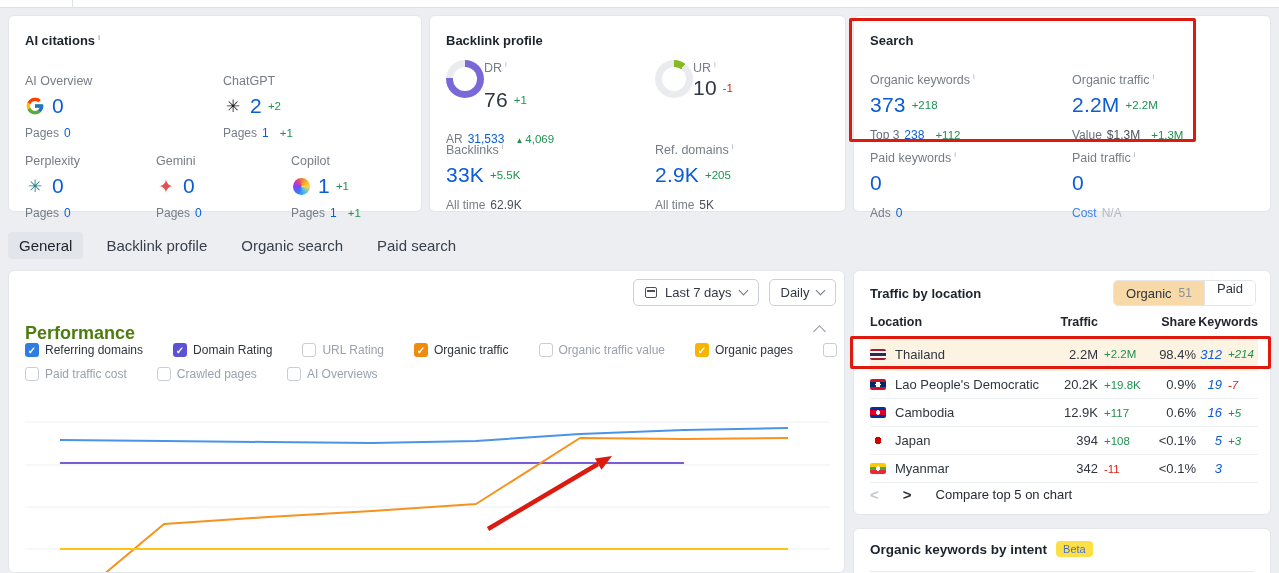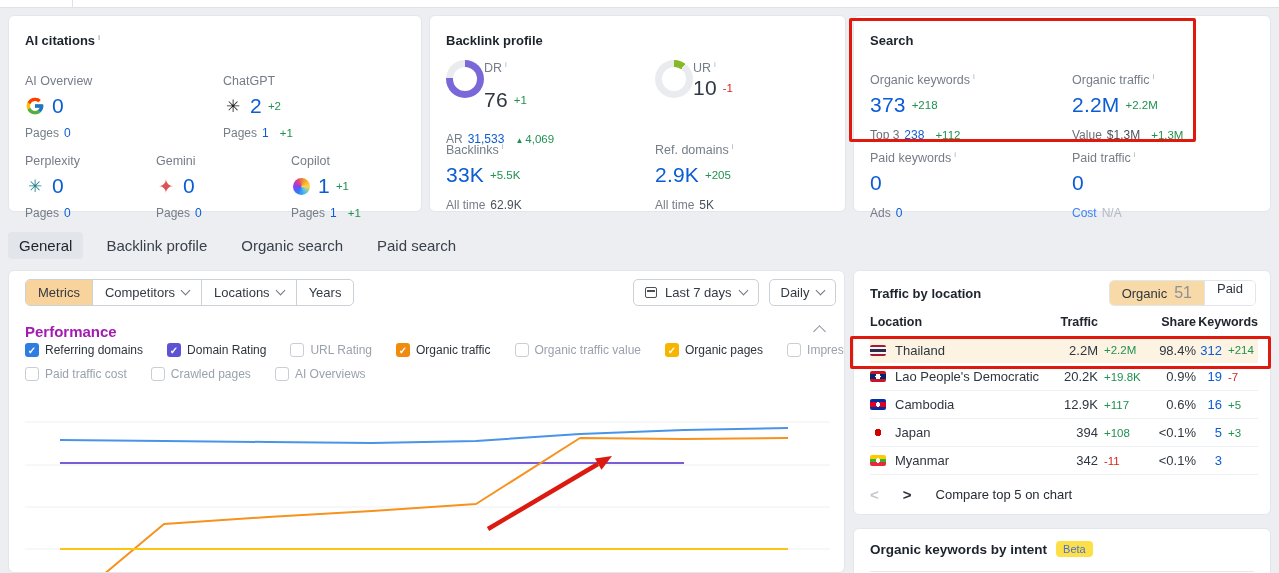--- a/index.html
+++ b/index.html
@@ -53,53 +53,53 @@
   .seg-btn { padding:0 12px; font-size:13px; color:#333a43; display:flex; align-items:center; gap:7px; border-left:1px solid #ccd1d8; cursor:pointer; white-space:nowrap; }
   .seg-btn:first-child { border-left:none; }
   .seg-btn.active { background:var(--highlight_peach); }
   .chev { width:7px; height:7px; border-right:1.5px solid #6f767f; border-bottom:1.5px solid #6f767f; transform:rotate(45deg); display:inline-block; margin-top:-4px; }
   .right-controls { position:absolute; left:624px; top:8px; display:flex; align-items:center; gap:10px; }
   .btn { height:27px; border:1px solid #ccd1d8; border-radius:5px; background:#fff; display:flex; align-items:center; gap:8px; padding:0 11px; font-size:13px; color:#333a43; cursor:pointer; white-space:nowrap; }
   .cal { width:12px; height:11px; border:1.5px solid #4a5058; border-radius:2px; position:relative; }
   .cal::before { content:""; position:absolute; left:1px; right:1px; top:2px; height:1.5px; background:#4a5058; }
   .collapse-chev { position:absolute; right:20px; top:56px; width:9px; height:9px; border-left:1.5px solid #8a919b; border-top:1.5px solid #8a919b; transform:rotate(45deg); cursor:pointer; }
 
-  .perf-title { position:absolute; left:16px; top:52px; font-size:15px; font-weight:700; color:#a21caf; }
-  .metric-row { position:absolute; left:16px; display:flex; gap:24px; white-space:nowrap; }
+  .perf-title { position:absolute; left:16px; top:52px; font-size:18px; font-weight:700; color:#4d7c0f; }
+  .metric-row { position:absolute; left:16px; display:flex; gap:30px; white-space:nowrap; }
   .metric { display:flex; align-items:center; gap:6px; font-size:12px; color:#2e353d; cursor:pointer; }
   .metric.unchecked { color:#9aa2ad; }
   .cb { width:14px; height:14px; border-radius:3px; display:flex; align-items:center; justify-content:center; flex:0 0 14px; }
   .cb.checked::after { content:"✓"; color:#fff; font-size:10px; font-weight:700; }
   .cb.unchecked { border:1.5px solid #c9ced5; background:#fff; }
 
   
   .toggle { position:absolute; right:14px; top:9px; display:flex; border:1px solid #e2e5e9; border-radius:5px; overflow:hidden; height:26px; font-size:13px; }
   .opt { display:flex; gap:7px; align-items:center; padding:0 12px; color:#2f363f; background:#fff; cursor:pointer; }
   .opt + .opt { border-left:1px solid #e2e5e9;flex-direction:column; }
-  .opt .cnt { color:#8b929c; font-size:16px; }
+  .opt .cnt { color:#8b929c; font-size:12px; }
   .opt.active { background:#f8d9a8; }
   .loc-table { position:absolute; left:16px; right:12px; top:44px; }
   .loc-head { display:grid; grid-template-columns:1fr 58px 46px 52px 62px; font-size:12.5px; font-weight:700; color:#21262e; padding-bottom:7px; border-bottom:1px solid #dfe3e7; }
   .loc-head .h-traffic { text-align:right; }
   .loc-head .h-share { text-align:right; }
   .loc-head .h-kw { text-align:right; }
   .loc-row { display:grid; grid-template-columns:1fr 58px 46px 52px 62px; align-items:center; height:28px; border-bottom:1px solid #eef1f3; font-size:13px; color:#2f363f; cursor:pointer; }
-  .loc-row.hl { background:var(--row_highlight); height:26px; border-bottom:none; }
+  .loc-row.hl { background:var(--row_highlight); height:34px; border-bottom:none; }
   .loc-name { display:flex; align-items:center; gap:9px; overflow:hidden; white-space:nowrap; }
   .flag { width:16px; height:11px; border-radius:2px; flex:0 0 16px; }
   .f-thailand { background:linear-gradient(180deg,#a51931 0 17%,#f4f5f8 17% 34%,#2d2a4a 34% 66%,#f4f5f8 66% 83%,#a51931 83%); }
   .f-laos { background:radial-gradient(circle at 50% 50%, #fff 0 2.6px, transparent 2.7px),linear-gradient(180deg,#ce1126 0 25%,#002868 25% 75%,#ce1126 75%); }
   .f-cambodia { background:radial-gradient(circle at 50% 50%, #fff 0 2.2px, transparent 2.3px),linear-gradient(180deg,#032ea1 0 27%,#e00025 27% 73%,#032ea1 73%); }
   .f-japan { background:radial-gradient(circle at 50% 50%, #d30000 0 3.4px, transparent 3.5px), #fff; }
   .f-myanmar { background:radial-gradient(circle at 50% 50%, #fff 0 2.2px, transparent 2.3px),linear-gradient(180deg,#fecb00 0 33%,#34b233 33% 67%,#ea2839 67%); }
   .c-traffic { text-align:right; color:#2f363f; }
   .c-tdelta, .c-kdelta { font-size:11.5px; color:var(--positive_green); padding-left:6px; }
   .c-tdelta.neg, .c-kdelta.neg { color:var(--negative_red); }
   .c-share { text-align:right; }
-  .c-kw { display:flex; align-items:center; }
+  .c-kw { display:flex; align-items:center;font-style:italic; }
   .c-knum { width:26px; text-align:right; color:var(--value_blue); }
   .pager { position:absolute; left:16px; top:215px; display:flex; align-items:center; gap:24px; font-size:13px; }
   .pg { font-size:15px; font-weight:700; cursor:pointer; }
   .pg.prev { color:#c3c8cf; }
   .pg.next { color:#2b323b; }
   .compare-link { color:#262c34; cursor:pointer; }
 
   
   .intent-title-row { position:absolute; left:16px; top:12px; display:flex; align-items:center; gap:9px; }
   .intent-title { font-size:13.5px; font-weight:700; color:#1d232c; }
@@ -323,36 +323,20 @@
   </div>
 
   <div class="tabs">
     <div class="tab active">General</div>
     <div class="tab">Backlink profile</div>
     <div class="tab">Organic search</div>
     <div class="tab">Paid search</div>
   </div>
 
   <div class="card" style="left:8px;top:270px;width:837px;height:303px;overflow:hidden">
-    <div class="seg">
-      <div class="seg-btn active">
-          <span>Metrics</span>
-        </div>
-      <div class="seg-btn">
-          <span>Competitors</span>
-          <span class="chev"></span>
-        </div>
-      <div class="seg-btn">
-          <span>Locations</span>
-          <span class="chev"></span>
-        </div>
-      <div class="seg-btn">
-          <span>Years</span>
-        </div>
-    </div>
     <div class="right-controls">
       <div class="btn">
           <span class="cal"></span>
           <span>Last 7 days</span>
           <span class="chev"></span>
         </div>
       <div class="btn">
           <span>Daily</span>
           <span class="chev"></span>
         </div>

